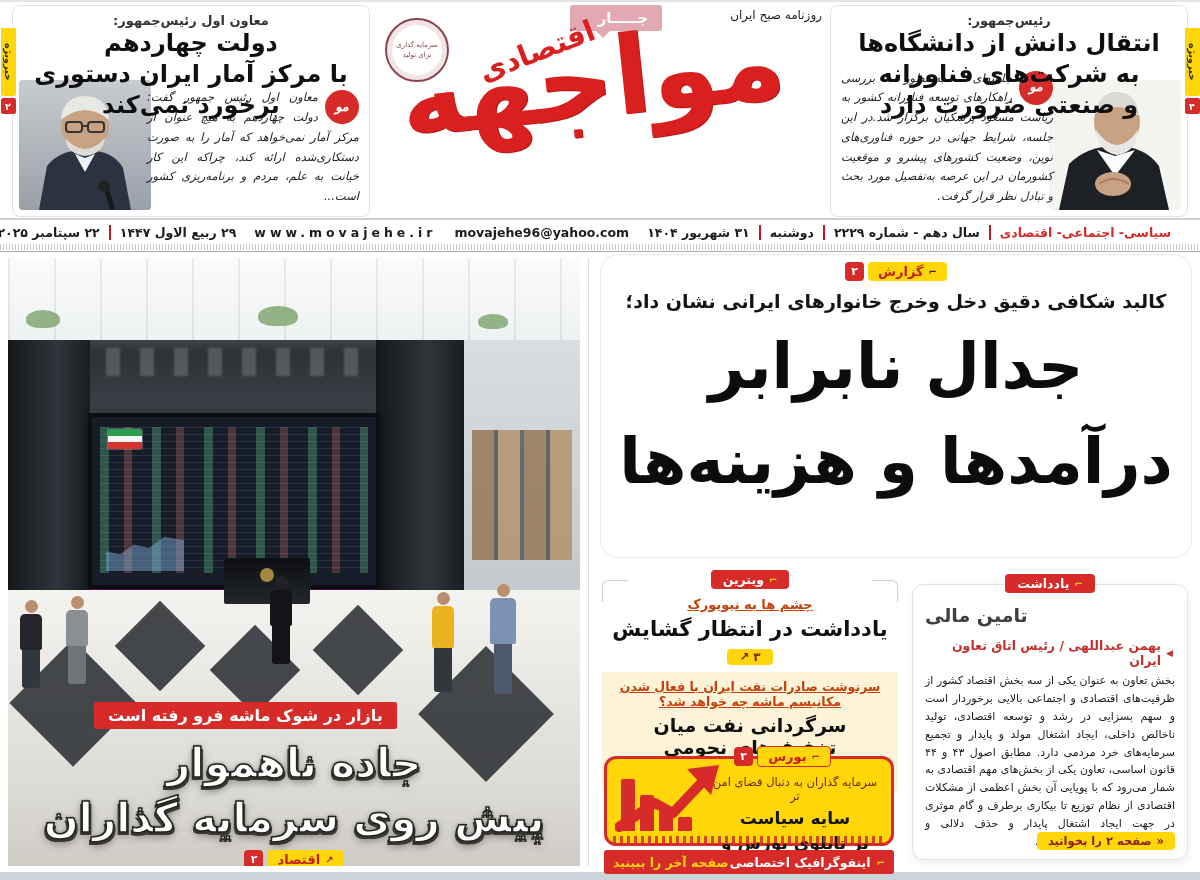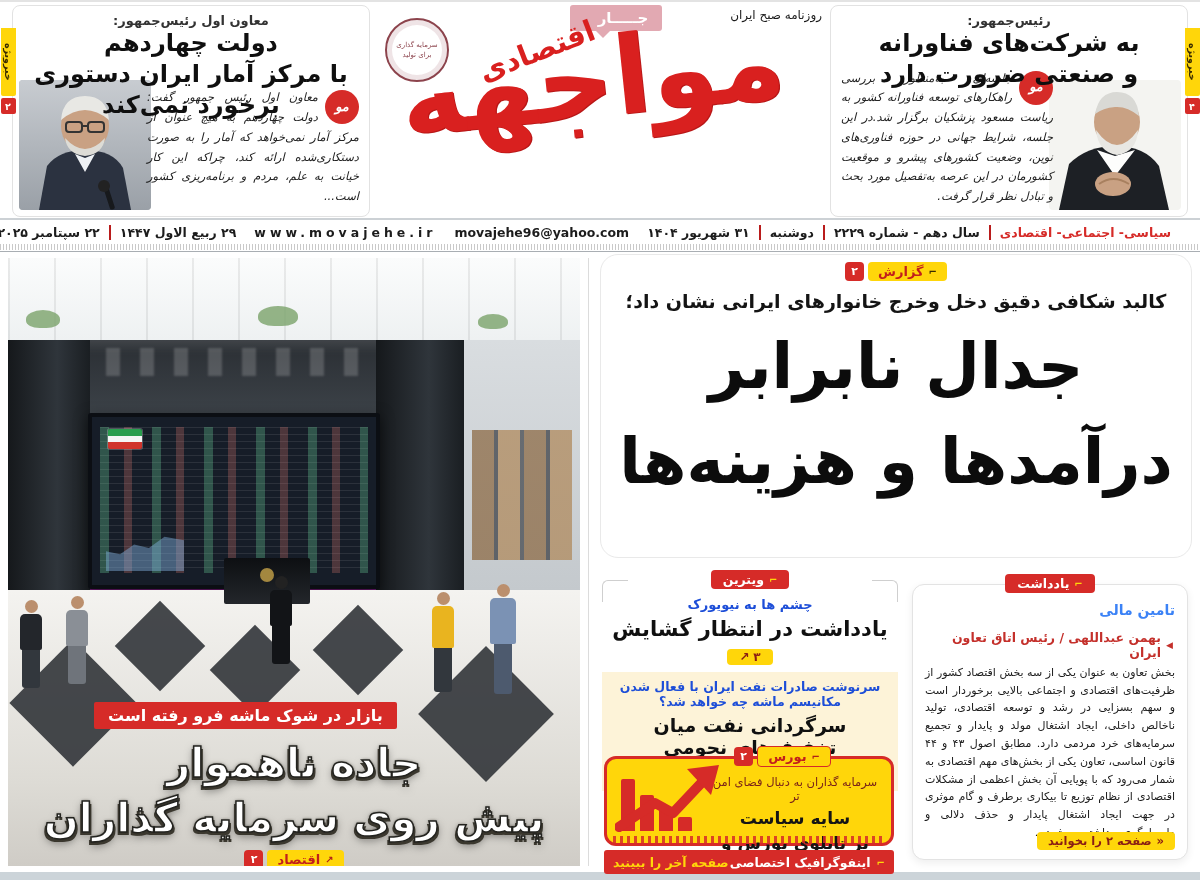--- a/index.html
+++ b/index.html
@@ -112,21 +112,21 @@
   .lead { position:absolute; left:600px; top:252px; width:592px; height:304px; border:1px solid #e9e9e9; border-radius:18px;
           text-align:center; padding-top:5px; }
   .lead .kicker { font-size:19px; font-weight:900; color:#141414; margin-top:9px; }
   .lead .hl { font-size:63px; font-weight:900; color:#0c0c0c; line-height:1.5; margin-top:8px; letter-spacing:-1px; }
 
   
   .vitrine { position:absolute; left:602px; top:566px; width:296px; text-align:center; }
   .vitrine .corner { position:absolute; width:26px; height:22px; border:1px solid #cfcfcf; }
   .vitrine .corner.a { left:0; top:12px; border-width:1px 0 0 1px; border-radius:6px 0 0 0; }
   .vitrine .corner.b { right:0; top:12px; border-width:1px 1px 0 0; border-radius:0 6px 0 0; }
-  .vitrine .vkicker { font-size:13px; color:#1d4ed8; font-weight:bold; margin-top:8px; }
+  .vitrine .vkicker { font-size:13px; color:#c2410c; font-weight:bold; margin-top:8px;text-decoration:underline; }
   .vitrine .vhl { font-size:21px; font-weight:900; color:#101010; margin-top:5px; }
   .vitrine .pagepill { background:#ffd60a; color:#8a1d14; font-weight:900; font-size:12px; padding:1px 12px;
       border-radius:4px; display:inline-flex; gap:4px; margin-top:8px; }
   .vit2 { background:#fdf3d8; margin-top:7px; padding:7px 6px 9px; }
   .vit2 .vkicker { font-size:12.5px; font-weight:900; margin-top:0; }
   .vit2 .vhl { font-size:19px; }
 
   
   .bourse { position:absolute; left:604px; top:754px; width:290px; height:90px; background:#ffd60a;
             border:3px solid #d62b28; border-radius:12px; z-index:3; }
@@ -143,21 +143,21 @@
 
   .infostrip { position:absolute; left:604px; top:848px; width:290px; height:24px; background:#d62b28; border-radius:3px;
       display:flex; align-items:center; justify-content:space-between; padding:0 9px; font-size:12.5px; font-weight:bold; z-index:3; }
   .infostrip .lbl { color:#fff; display:flex; gap:6px; align-items:center; }
   .infostrip .lnk { color:#ffd60a; }
 
   
   .noteTag { position:absolute; left:0; right:0; top:-11px; display:flex; justify-content:center; }
   .note { position:absolute; left:912px; top:582px; width:276px; height:276px; background:#fff; border:1px solid #e3e3e3;
           border-radius:12px; box-shadow:0 3px 8px rgba(0,0,0,.07); padding:14px 12px 10px; }
-  .note .title { text-align:right; font-size:14px; font-weight:900; color:#3b82f6; line-height:1.7; }
+  .note .title { text-align:left; font-size:19px; font-weight:900; color:#404040; line-height:1.7; }
   .note .byline { color:#c4302b; font-size:12.5px; font-weight:bold; margin:7px 2px 4px; display:flex; gap:5px; align-items:center; }
   .note .byline .arr { font-size:9px; }
   .note .nbody { font-size:11px; line-height:1.62; text-align:justify; color:#1b1b1b; }
   .note .more { position:absolute; bottom:9px; right:12px; background:#ffd60a; color:#8a1d14; font-size:11.5px;
       font-weight:900; padding:2px 11px; border-radius:4px; display:inline-flex; gap:5px; align-items:center; }
 
   .bottombar { position:absolute; left:0; right:0; bottom:0; height:8px; background:#ccd4d9; }
 </style>
 </head>
 <body>
@@ -214,20 +214,21 @@
     <div class="seal">سرمایه گذاری برای تولید</div>
     <div class="callig">
       <span class="subtitle">اقتصادی</span>
       <span class="title">مواجهه</span>
     </div>
   </div>
 
   <div class="card tr">
     <div class="kicker">رئیس‌جمهور:</div>
     <div class="hl">
+      <div>انتقال دانش از دانشگاه‌ها</div>
         <div>به شرکت‌های فناورانه</div>
         <div>و صنعتی ضرورت دارد</div>
     </div>
     <div class="portrait">
       <svg viewBox="0 0 132 130" width="132" height="130">
         <rect width="132" height="130" fill="#f4f4f1"></rect>
         <path d="M10 130 L20 84 Q38 66 66 66 Q96 66 110 86 L120 130 Z" fill="#1d2025"></path>
         <path d="M48 70 L66 96 L86 70 L66 76 Z" fill="#fdfdfc"></path>
         <ellipse cx="68" cy="42" rx="23" ry="26" fill="#c9a183"></ellipse>
         <path d="M46 34 Q50 12 68 12 Q88 12 90 36 Q78 26 66 27 Q54 28 46 34Z" fill="#d9d9d5"></path>

